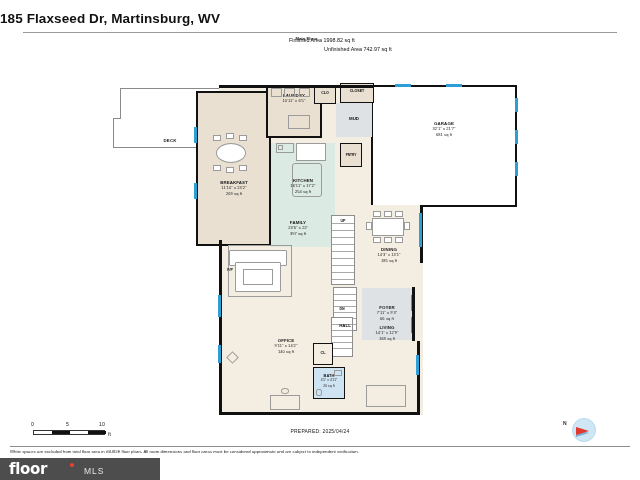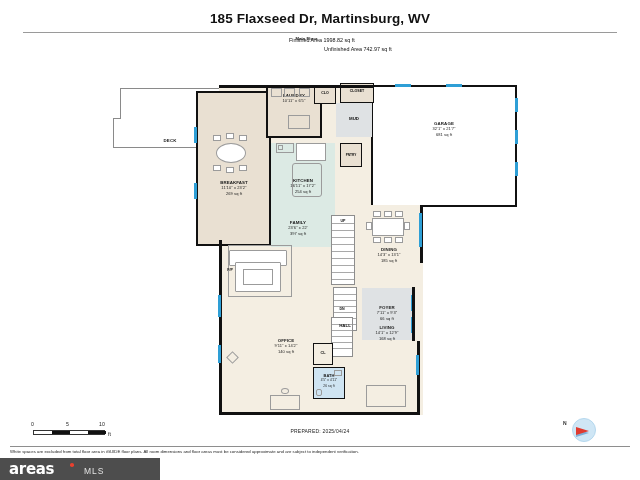--- a/index.html
+++ b/index.html
@@ -1,20 +1,20 @@
 <!DOCTYPE html>
 <html><head>
 <meta charset="utf-8">
 <style>
   html,body{margin:0;padding:0;background:#fff;}
   body{width:640px;height:480px;position:relative;overflow:hidden;
        font-family:"Liberation Sans",sans-serif;color:#111;}
 
   
-  #title{position:absolute;left:0;top:11px;width:640px;text-align:center;
+  #title{position:absolute;left:0;top:11px;width:640px;text-align:left;
          font-size:13.5px;font-weight:bold;letter-spacing:.1px;}
   #hdr-rule{position:absolute;left:23px;top:32px;width:594px;height:1px;background:#9a9a9a;}
   #summary{position:absolute;left:289px;top:36px;font-size:5.4px;line-height:8.6px;}
   #summary .lbl{font-weight:bold;display:inline-block;width:35px;}
   #summary .val{display:inline-block;}
   .sumrow{white-space:nowrap;}
   .sumrow .pad{display:inline-block;width:35px;}
 
   
   #plan{position:absolute;left:0;top:55px;width:640px;height:360px;}
@@ -288,16 +288,16 @@
 <div id="compass">
   <div class="ndl2"></div>
   <div class="ndl"></div>
 </div>
 <div id="nlabel">N</div>
 
 <div id="disc-rule"></div>
 <div id="disclaimer">White spaces are excluded from total floor area in iGUIDE floor plans. All room dimensions and floor areas must be considered approximate and are subject to independent verification.</div>
 
 <div id="logo">
-  <span class="bw">areas</span>
+  <span class="bw">floor</span>
   <span class="dot"></span>
   <span class="mls">MLS</span>
 </div>
 
 </body></html>

